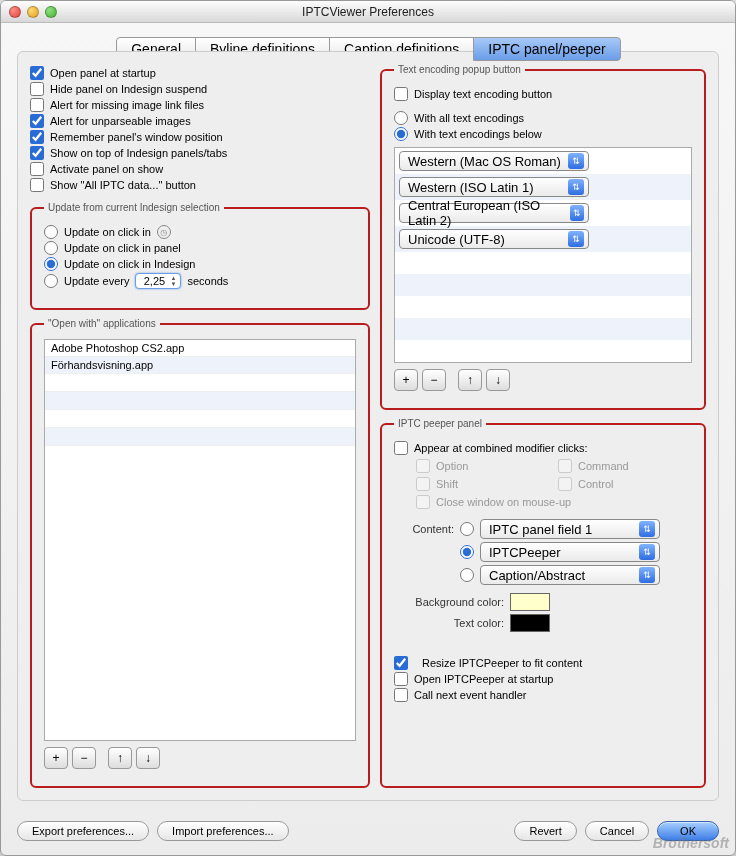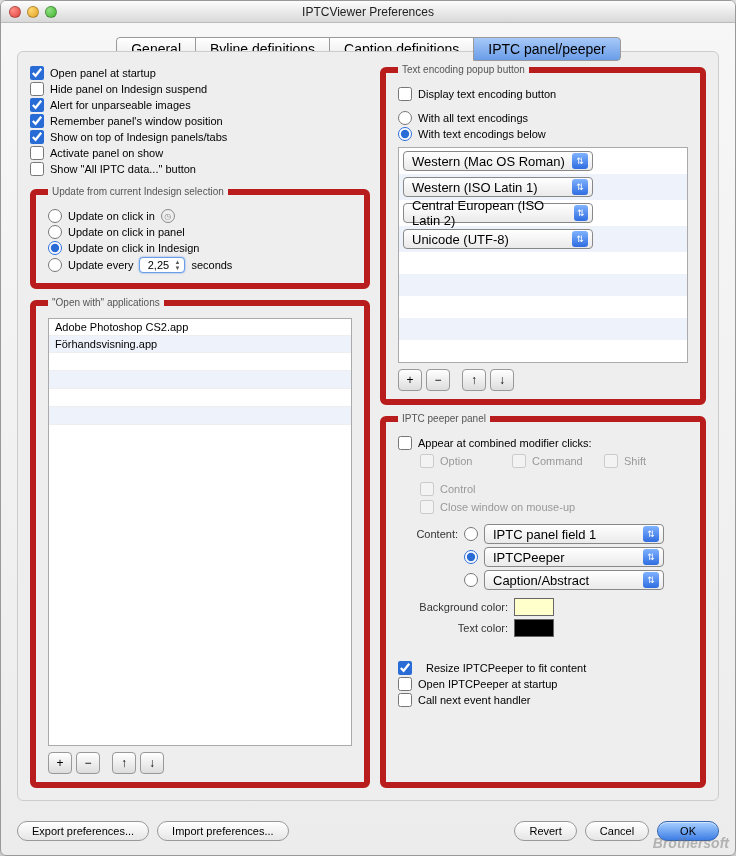--- a/index.html
+++ b/index.html
@@ -56,23 +56,23 @@
   border-radius: 6px;
   background: #eee;
   padding: 12px;
   display: flex;
   gap: 10px;
 }
 .col { display: flex; flex-direction: column; }
 .col.left { width: 340px; }
 .col.right { flex: 1; }
 fieldset.gbox {
-  border: 6px solid #b91c1c;
+  border: 2px solid #b91c1c;
   border-radius: 6px;
-  padding: 10px 12px 8px;
+  padding: 10px 12px 17px;
   margin-top: 8px;
   background: #eee;
 }
 fieldset.gbox > legend {
   font-size: 10px;
   color: #555;
   padding: 0 4px;
 }
 .checkrow, .radiorow {
   display: flex;
@@ -217,20 +217,24 @@
       <div>
         <label class="checkrow">
             <input type="checkbox" checked="" style="">
             <span>Open panel at startup</span>
           </label>
         <label class="checkrow">
             <input type="checkbox" style="">
             <span>Hide panel on Indesign suspend</span>
           </label>
         <label class="checkrow">
+            <input type="checkbox" style="">
+            <span>Alert for missing image link files</span>
+          </label>
+        <label class="checkrow">
             <input type="checkbox" checked="" style="">
             <span>Alert for unparseable images</span>
           </label>
         <label class="checkrow">
             <input type="checkbox" checked="" style="">
             <span>Remember panel's window position</span>
           </label>
         <label class="checkrow">
             <input type="checkbox" checked="" style="">
             <span>Show on top of Indesign panels/tabs</span>
@@ -347,21 +351,21 @@
         </div>
       </fieldset>
 
       <fieldset class="gbox" style="flex:1;">
         <legend>IPTC peeper panel</legend>
         <label class="checkrow">
             <input type="checkbox" style="">
             <span>Appear at combined modifier clicks:</span>
           </label>
         <div style="padding-left:22px;">
-          <div style="display:grid; grid-template-columns: 1fr 1fr 1fr; gap:10px 8px;">
+          <div style="display:grid; grid-template-columns: 1fr 1fr; gap:0 8px;">
             <label class="checkrow disabled">
                 <input type="checkbox" disabled="" style="">
                 <span>Option</span>
               </label>
             <label class="checkrow disabled">
                 <input type="checkbox" disabled="" style="">
                 <span>Command</span>
               </label>
             <label class="checkrow disabled">
                 <input type="checkbox" disabled="" style="">

